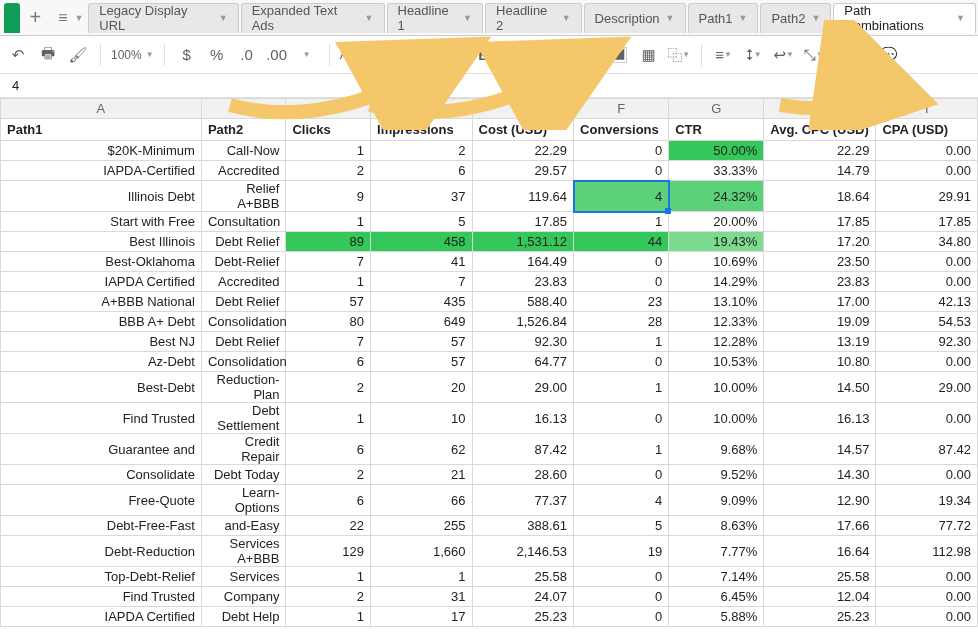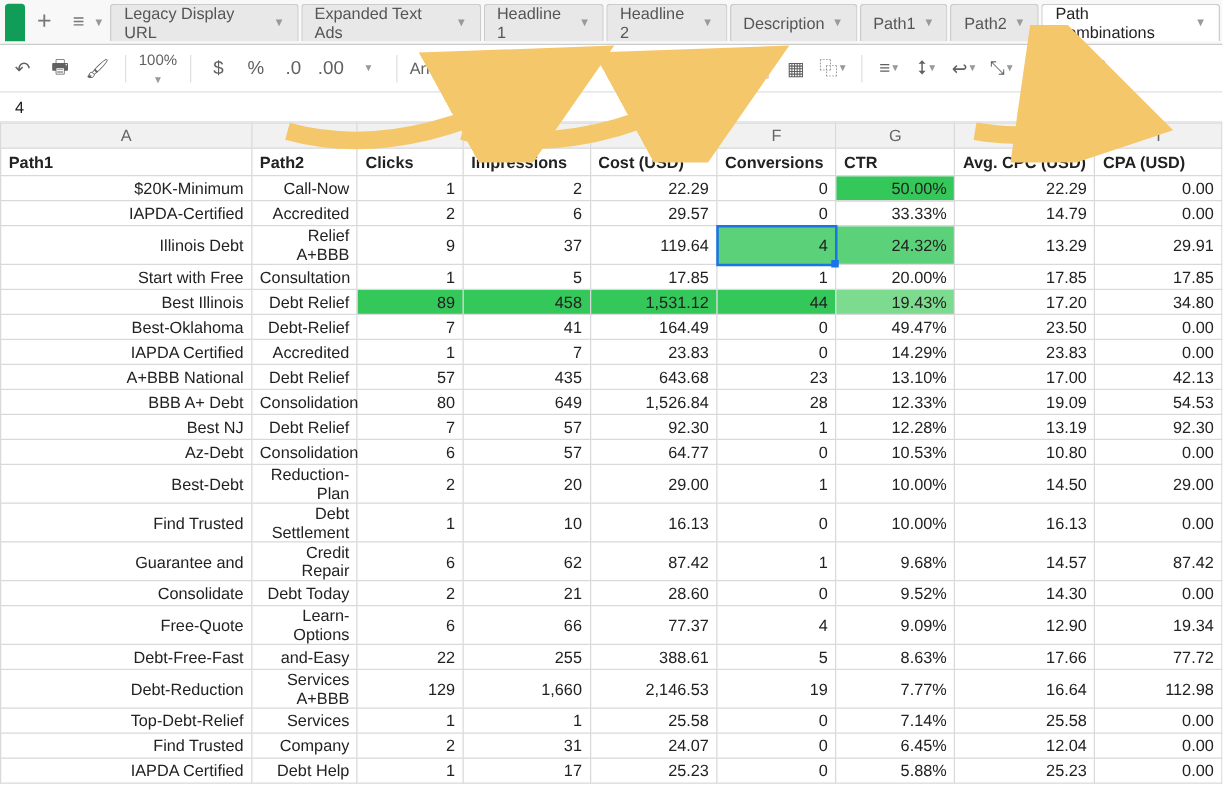--- a/index.html
+++ b/index.html
@@ -10,21 +10,21 @@
   .tab-add { width: 32px; text-align: center; font-size: 20px; color: #777; }
   .tab-lines { width: 24px; text-align: center; color: #777; font-size: 16px; }
   .tab-dd { width: 14px; color: #999; font-size: 9px; }
   .sheet-tab { display: flex; align-items: center; gap: 6px; padding: 0 10px; height: 30px; background: #e8e8e8; border: 1px solid #ccc; border-bottom: none; color: #555; font-size: 13px; margin-right: 2px; border-radius: 3px 3px 0 0; }
   .sheet-tab.active { background: #fff; color: #222; }
   .sheet-tab .dd { font-size: 9px; color: #999; }
   
   .toolbar { display: flex; align-items: center; height: 38px; border-bottom: 1px solid #e0e0e0; padding: 0 6px; gap: 6px; color: #616161; }
   .tb-btn { width: 24px; height: 24px; display: flex; align-items: center; justify-content: center; font-size: 15px; color: #616161; }
   .tb-sep { width: 1px; height: 22px; background: #e0e0e0; margin: 0 4px; }
-  .tb-zoom { display: flex; align-items: center; gap: 4px; font-size: 12px; flex-direction: column; }
+  .tb-zoom { display: flex; align-items: center; gap: 4px; font-size: 12px; }
   .tb-font { display: flex; align-items: center; gap: 4px; font-size: 13px; min-width: 60px; }
   .tb-size { display: flex; align-items: center; gap: 4px; font-size: 12px; min-width: 30px; }
   .dd-arrow { font-size: 8px; color: #999; }
   .color-underline { border-bottom: 3px solid #000; padding-bottom: 1px; display: inline-block; line-height: 12px; }
   .fill-underline { border-bottom: 3px solid #fff; outline: 1px solid #ccc; outline-offset: -1px; padding-bottom: 1px; display: inline-block; line-height: 12px; width: 16px; text-align: center; }
   
   .formula-row { display: flex; align-items: center; height: 24px; border-bottom: 1px solid #e0e0e0; padding-left: 12px; font-size: 13px; color: #222; }
   
   .grid { border-collapse: collapse; table-layout: fixed; width: 978px; }
   .grid th, .grid td { border: 1px solid #d9d9d9; height: 20px; font-size: 13px; }
@@ -203,21 +203,21 @@
         <td class="num">0.00</td>
       </tr>
       <tr>
         <td class="txt">Illinois Debt</td>
         <td class="txt">Relief A+BBB</td>
         <td class="num">9</td>
         <td class="num">37</td>
         <td class="num">119.64</td>
         <td class="num hl-mid sel-cell">4</td>
         <td class="num hl-mid">24.32%</td>
-        <td class="num">13.29</td>
+        <td class="num">18.64</td>
         <td class="num">29.91</td>
       </tr>
       <tr>
         <td class="txt">Start with Free</td>
         <td class="txt">Consultation</td>
         <td class="num">1</td>
         <td class="num">5</td>
         <td class="num">17.85</td>
         <td class="num">1</td>
         <td class="num">20.00%</td>
@@ -235,41 +235,41 @@
         <td class="num">17.20</td>
         <td class="num">34.80</td>
       </tr>
       <tr>
         <td class="txt">Best-Oklahoma</td>
         <td class="txt">Debt-Relief</td>
         <td class="num">7</td>
         <td class="num">41</td>
         <td class="num">164.49</td>
         <td class="num">0</td>
-        <td class="num">49.47%</td>
+        <td class="num">10.69%</td>
         <td class="num">23.50</td>
         <td class="num">0.00</td>
       </tr>
       <tr>
         <td class="txt">IAPDA Certified</td>
         <td class="txt">Accredited</td>
         <td class="num">1</td>
         <td class="num">7</td>
         <td class="num">23.83</td>
         <td class="num">0</td>
         <td class="num">14.29%</td>
         <td class="num">23.83</td>
         <td class="num">0.00</td>
       </tr>
       <tr>
         <td class="txt">A+BBB National</td>
         <td class="txt">Debt Relief</td>
         <td class="num">57</td>
         <td class="num">435</td>
-        <td class="num">643.68</td>
+        <td class="num">588.40</td>
         <td class="num">23</td>
         <td class="num">13.10%</td>
         <td class="num">17.00</td>
         <td class="num">42.13</td>
       </tr>
       <tr>
         <td class="txt">BBB A+ Debt</td>
         <td class="txt">Consolidation</td>
         <td class="num">80</td>
         <td class="num">649</td>

